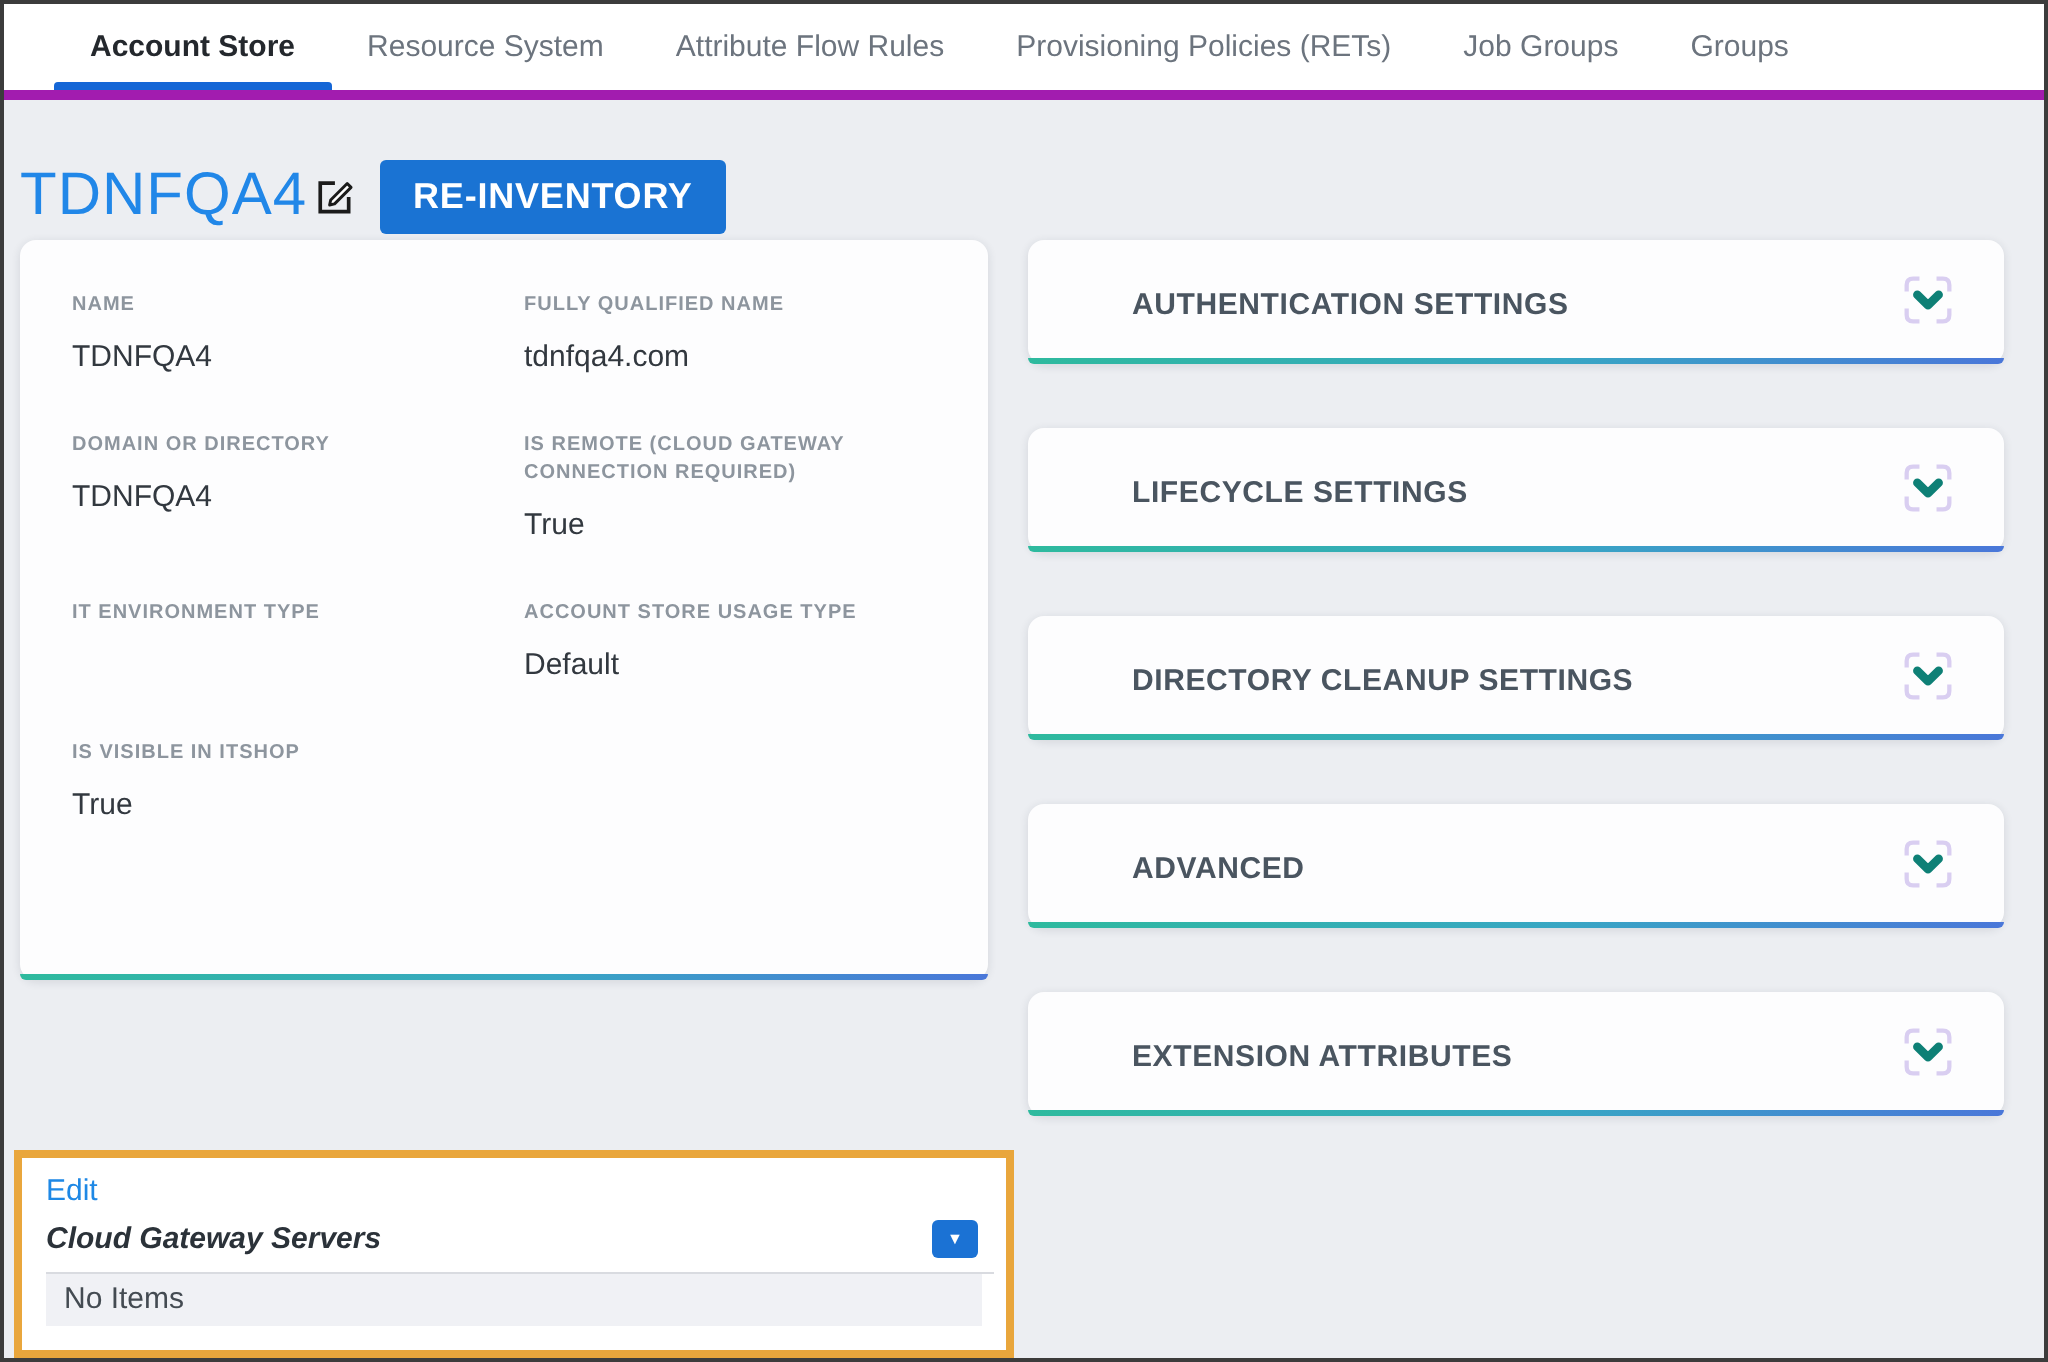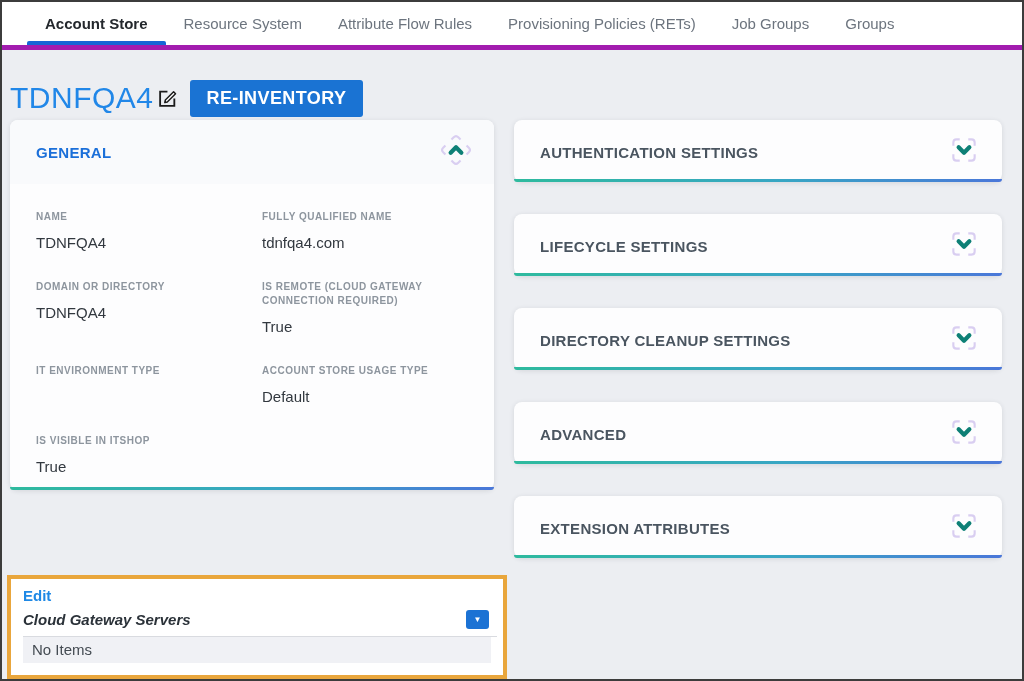--- a/index.html
+++ b/index.html
@@ -63,21 +63,21 @@
     background:linear-gradient(90deg,#2eba9e 0%,#38a6c4 55%,#4a77d9 100%);
     border-radius:0 0 8px 8px;
   }
   .general-card { height:370px; }
   .card-header {
     height:64px; display:flex; align-items:center; justify-content:space-between;
     padding:0 22px 0 26px; cursor:pointer;
   }
   .general-card .card-header { background:#f9fafc; border-radius:8px 8px 0 0; }
   .general-title { color:#1b6fd9; font-size:15px; font-weight:bold; letter-spacing:0.3px; }
-  .section-card { height:62px; }
+  .section-card { height:62px;padding-left:26px; }
   .section-title { color:#4a5560; font-size:15px; font-weight:bold; letter-spacing:0.3px; }
 
   .fields {
     display:grid; grid-template-columns:1fr 1fr;
     column-gap:14px; row-gap:28px;
     padding:26px 20px 0 26px;
   }
   .field-label {
     font-size:10px; font-weight:bold; color:#8d959e;
     letter-spacing:0.5px; line-height:14px; margin-bottom:10px;
@@ -86,21 +86,21 @@
   .field-value { font-size:15px; color:#32383f; line-height:18px; min-height:18px; }
 
   
   .gateway-box {
     position:absolute; left:5px; bottom:0;
     width:500px; height:104px;
     border:4px solid #e9a63c;
     background:#ffffff;
     padding:8px 6px 0 12px;
   }
-  .gateway-edit { color:#1e88e5; font-size:15px; font-weight:bold; cursor:pointer; display:inline-block; }
+  .gateway-edit { color:#1e88e5; font-size:15px; font-weight:normal; cursor:pointer; display:inline-block; }
   .gateway-title-row { display:flex; align-items:center; justify-content:space-between; margin-top:5px; }
   .gateway-title { font-size:15px; font-weight:bold; font-style:italic; color:#2b3239; }
   .gateway-dropdown {
     width:23px; height:19px; border:none; border-radius:3px;
     background:#1b72d4; color:#ffffff; cursor:pointer;
     display:flex; align-items:center; justify-content:center;
     margin-right:8px; flex-shrink:0;
   }
   .gateway-dropdown .caret { font-size:8px; line-height:1; }
   .gateway-sep { border:none; border-top:1px solid #d9dbe0; margin:7px 0 0 0; }
@@ -136,34 +136,20 @@
           <path d="M10.2 14.2 L19.2 5.2 L21.3 7.3 L12.3 16.3 L9.6 16.9 Z" fill="#ffffff" stroke="#1b1b1b" stroke-width="1.6" stroke-linejoin="round"></path>
         </svg>
       </span>
       <button class="reinventory-btn">RE-INVENTORY</button>
     </div>
 
     <div class="columns">
 
       <div class="col-left">
         <div class="card general-card">
-          <div class="card-header">
-            <span class="general-title">GENERAL</span>
-            <span class="toggle-icon">
-              <svg width="32" height="32" viewBox="0 0 30 30">
-                <g fill="none" stroke="#d9cef1" stroke-width="2" transform="rotate(45 15 15)">
-                  <path d="M5 11 V8 Q5 5 8 5 H11"></path>
-                  <path d="M19 5 H22 Q25 5 25 8 V11"></path>
-                  <path d="M25 19 V22 Q25 25 22 25 H19"></path>
-                  <path d="M11 25 H8 Q5 25 5 22 V19"></path>
-                </g>
-                <path d="M10 17.5 L15 12.5 L20 17.5" fill="none" stroke="#0e8076" stroke-width="4" stroke-linecap="round" stroke-linejoin="round"></path>
-              </svg>
-            </span>
-          </div>
           <div class="fields">
             <div class="field">
               <div class="field-label">NAME</div>
               <div class="field-value">TDNFQA4</div>
             </div>
             <div class="field">
               <div class="field-label">FULLY QUALIFIED NAME</div>
               <div class="field-value">tdnfqa4.com</div>
             </div>
             <div class="field">

